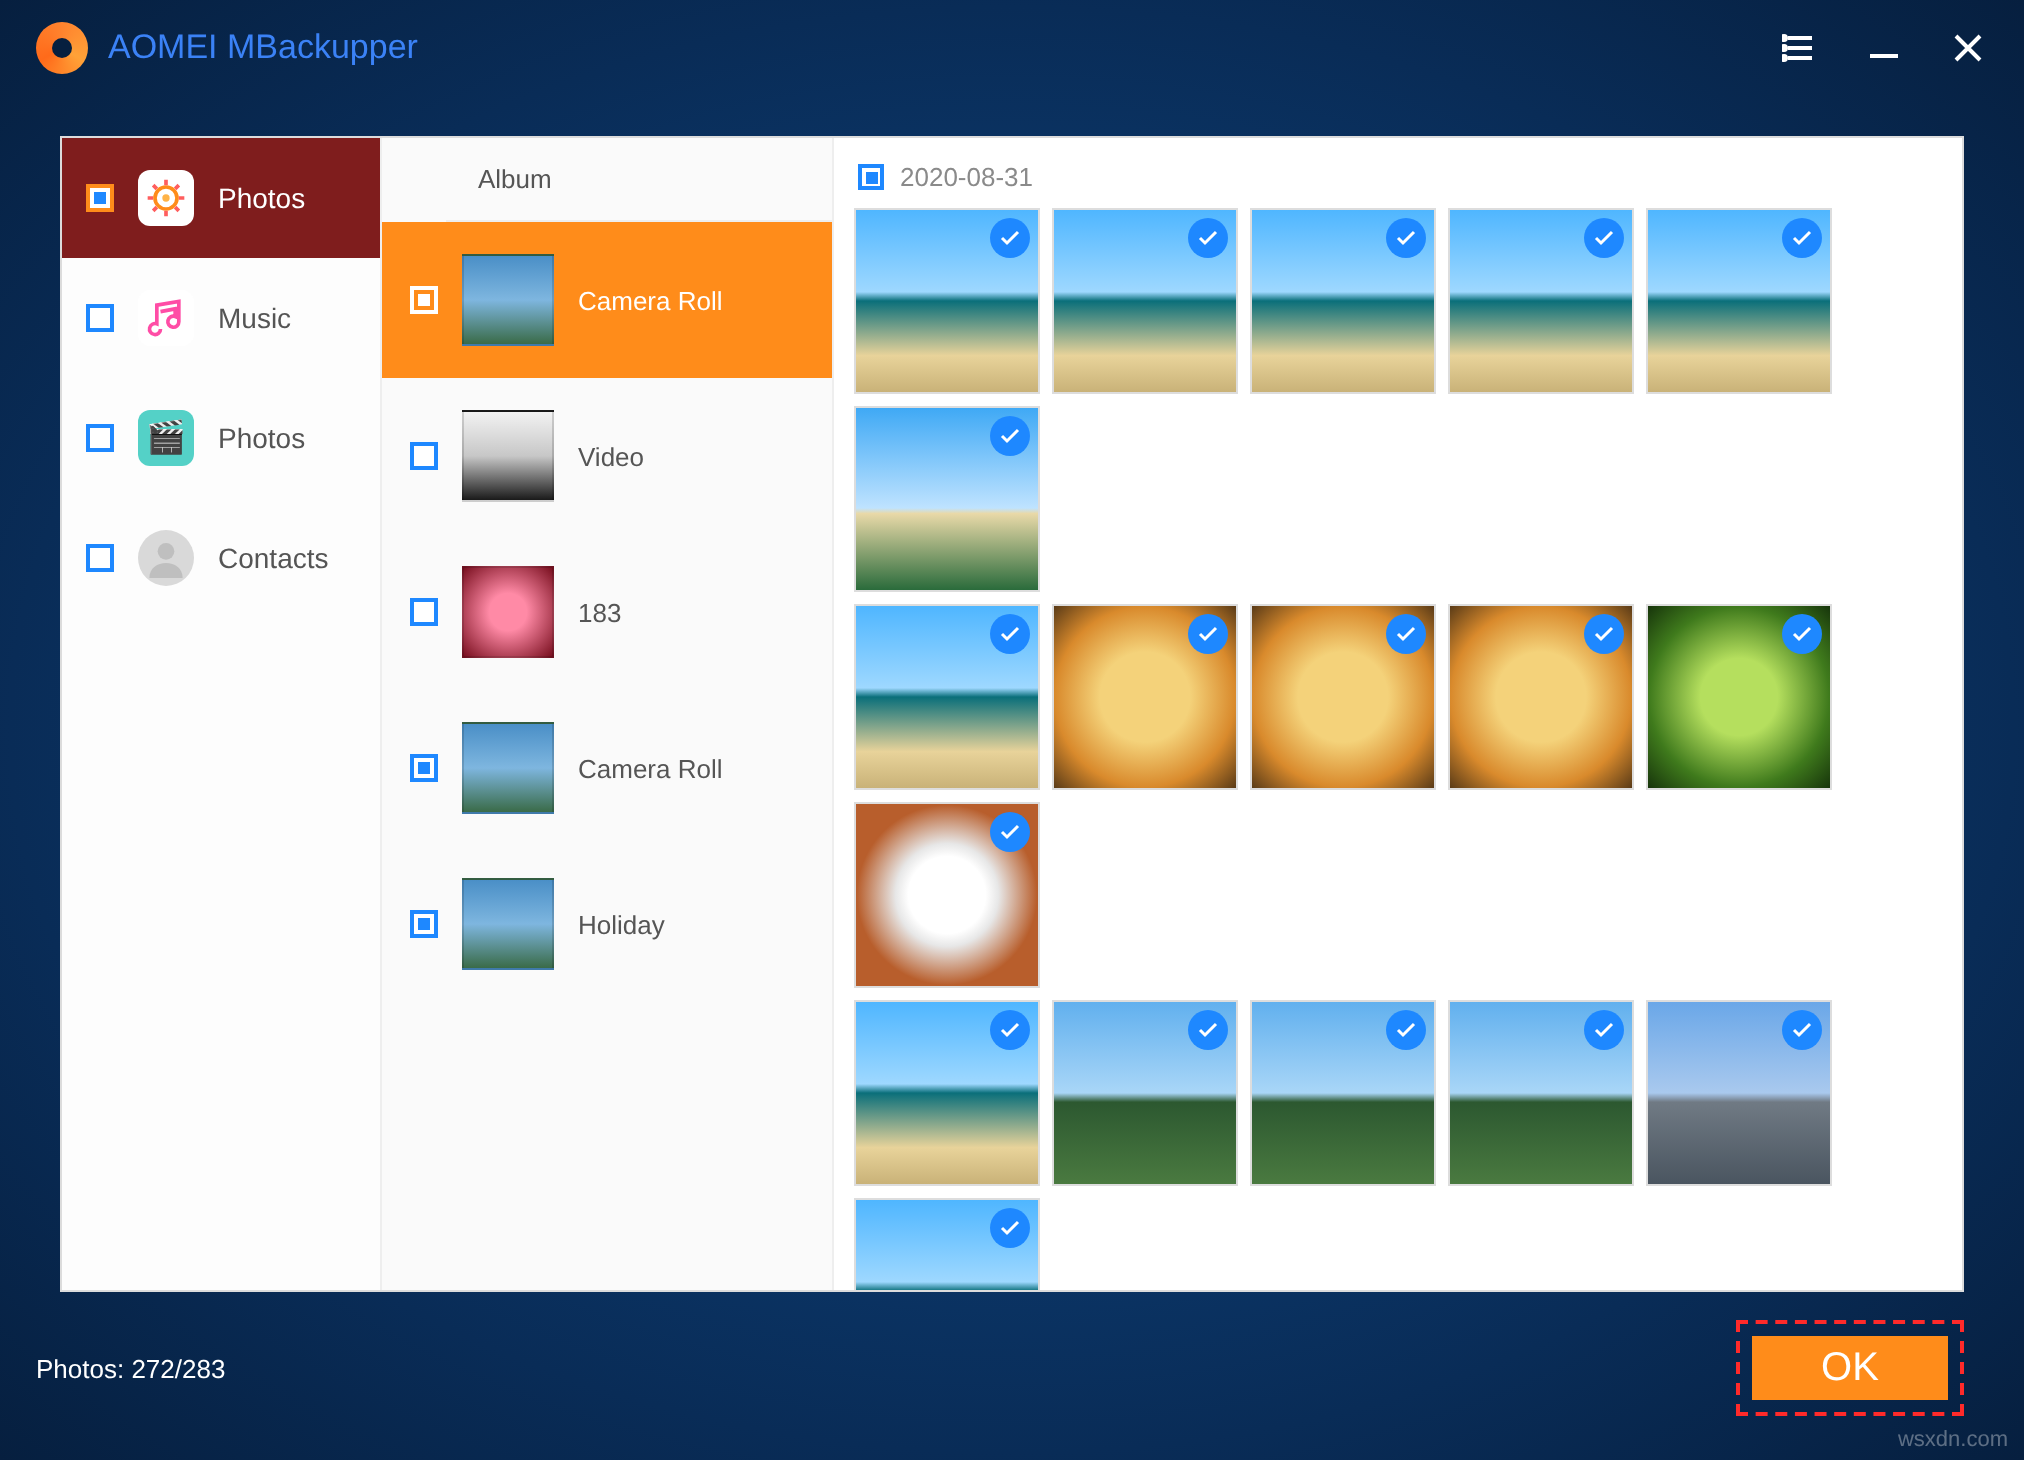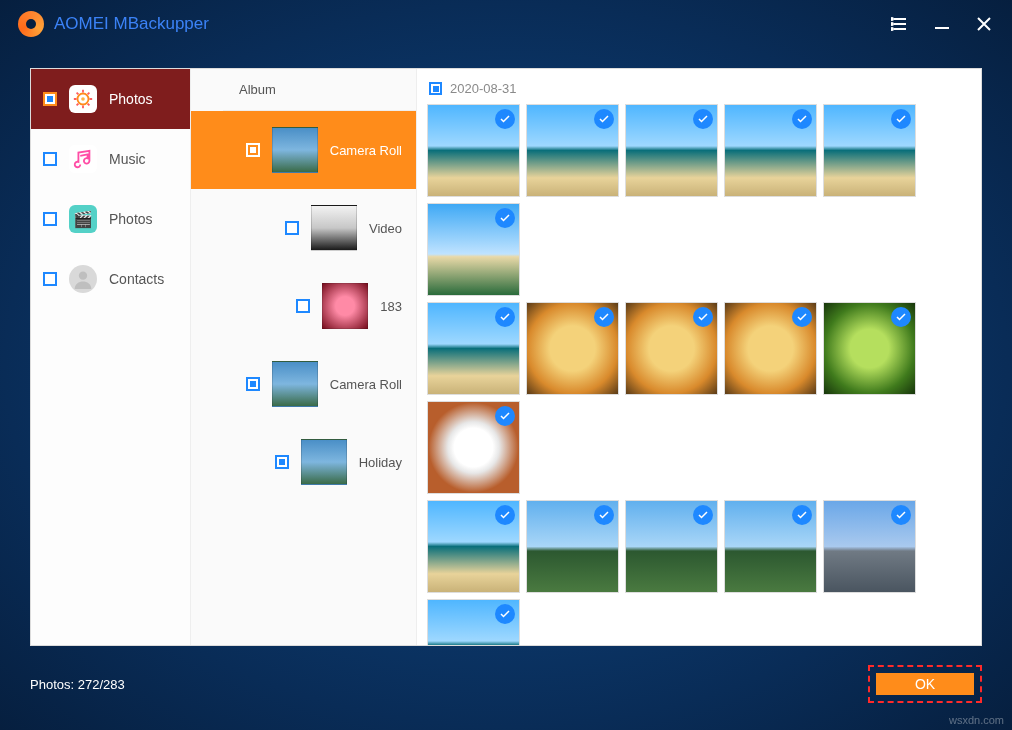--- a/index.html
+++ b/index.html
@@ -26,21 +26,21 @@
   .cat-cb.semi::after { content:""; position:absolute; left:2px; top:2px; right:2px; bottom:2px; background:#1e88ff; }
   .cat-icon { width:28px; height:28px; border-radius:6px; display:flex; align-items:center; justify-content:center; font-size:16px; }
   .cat-photos-icon { background:#fff; }
   .cat-music-icon { background:#fff; }
   .cat-videos-icon { background:#54d1c7; }
   .cat-contacts-icon { background:#d9d9d9; border-radius:50%; }
   
   
   .albumcol { width:226px; background:#fafafa; border-right:1px solid #eee; display:flex; flex-direction:column; }
   .album-header { height:42px; display:flex; align-items:center; padding:0 16px; color:#555; font-size:13px; border-bottom:1px solid #eee;margin-left:32px; }
-  .album-item { height:78px; display:flex; align-items:center; gap:12px; padding:0 14px; cursor:pointer; color:#555; font-size:13px;justify-content:flex-end; }
+  .album-item { height:78px; display:flex; align-items:center; gap:12px; padding:0 14px; cursor:pointer; color:#555; font-size:13px; }
   .album-item.selected { background:#ff8c1a; color:#fff; }
   .album-thumb { width:46px; height:46px; background:linear-gradient(180deg,#4a8fc7 0%, #7eb6df 50%, #3a6b48 100%); flex:0 0 46px; border:1px solid rgba(0,0,0,.15);}
   .album-thumb.video { background:linear-gradient(180deg,#f2f2f2 0%,#c7c7c7 50%,#1a1a1a 100%);}
   .album-thumb.pink { background:radial-gradient(circle,#ff8aa6 30%,#7a1020 100%);}
   .alb-cb { width:14px; height:14px; border:2px solid #1e88ff; display:inline-block; position:relative; background:#fff; flex:0 0 14px;}
   .alb-cb.semi::after { content:""; position:absolute; left:2px; top:2px; right:2px; bottom:2px; background:#1e88ff; }
   .alb-cb.semi.white { border-color:#fff; background:#ff8c1a;}
   .alb-cb.semi.white::after { background:#fff;}
   
   
@@ -60,23 +60,23 @@
   
   .sky   { background:linear-gradient(180deg,#3fa9f5 0%,#bfe3ff 55%,#e9d9a8 58%,#2a6b3b 100%);}
   .beach { background:linear-gradient(180deg,#4fb6ff 0%,#9ed8ff 45%,#0a6f7a 50%,#e8d39a 80%,#c9b278 100%);}
   .palm  { background:linear-gradient(180deg,#61b0ee 0%,#a9d6f7 50%,#2c5830 55%,#4a7a40 100%);}
   .city  { background:linear-gradient(180deg,#6aa7e8 0%,#a9c9ee 50%,#707a84 55%,#4a5560 100%);}
   .food  { background:radial-gradient(circle,#f4d27a 35%,#d98a2c 70%,#5a3b17 100%);}
   .salad { background:radial-gradient(circle,#b5df5e 30%,#3f7a1c 70%,#17350b 100%);}
   .plate { background:radial-gradient(circle,#fff 30%,#e7e7e7 40%,#b85e2c 70%);}
   
   
-  .footer { position:absolute; left:30px; right:30px; bottom:18px; height:56px; display:flex; align-items:center; justify-content:space-between; color:#fff; font-size:13px;}
+  .footer { position:absolute; left:18px; right:30px; bottom:18px; height:56px; display:flex; align-items:center; justify-content:space-between; color:#fff; font-size:13px;}
   .okwrap { padding:6px; border:2px dashed #ff2a2a;}
-  .okbtn { width:98px; height:22px; background:#ff8c1a; color:#fff; border:none; font-size:14px; cursor:pointer;}
+  .okbtn { width:98px; height:32px; background:#ff8c1a; color:#fff; border:none; font-size:20px; cursor:pointer;}
   
   .watermark { position:absolute; right:8px; bottom:4px; font-size:11px; color:rgba(255,255,255,.35);}
 </style>
 </head>
 <body>
 
 <div class="titlebar">
   <div class="left">
     <div class="logo"></div>
     <div class="title-text">AOMEI MBackupper</div>

